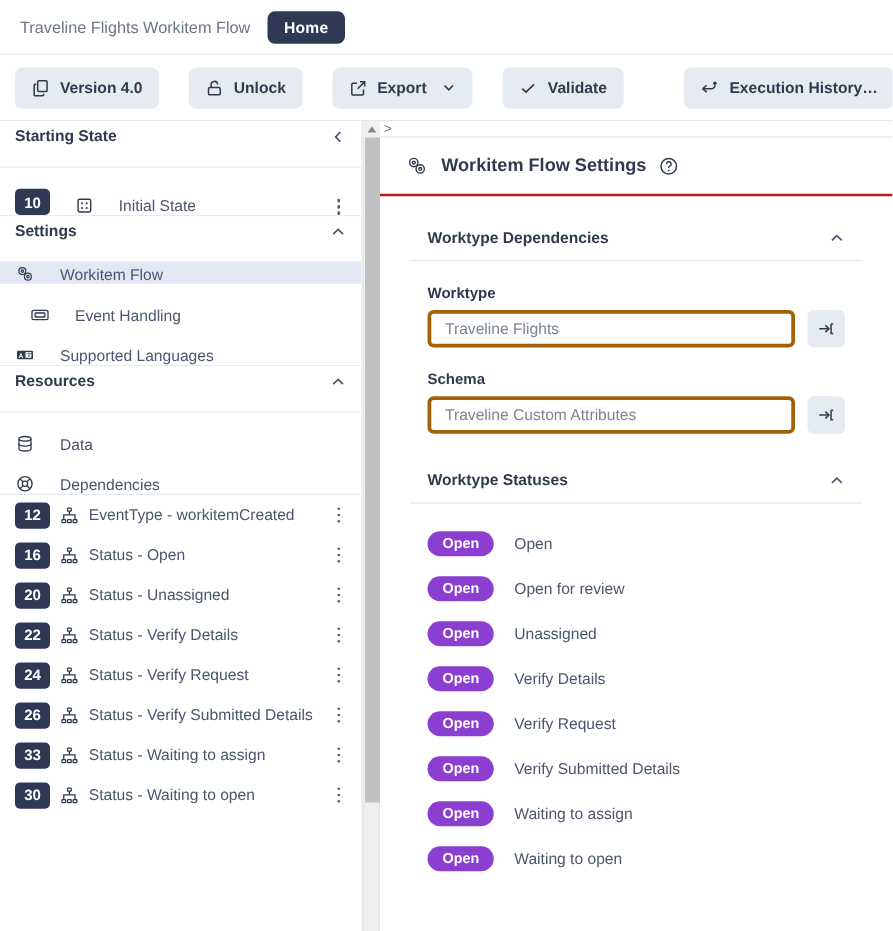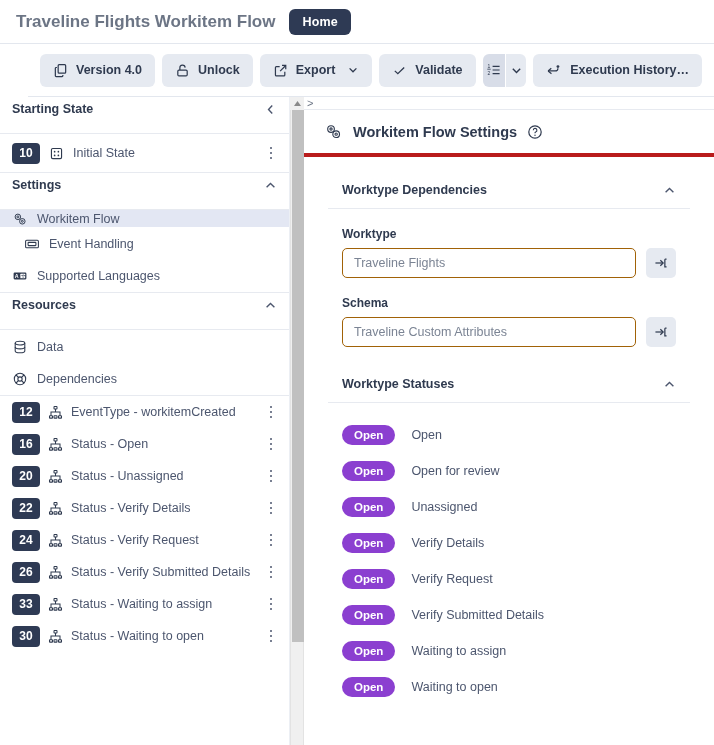--- a/index.html
+++ b/index.html
@@ -13,36 +13,35 @@
   .app { width: 714px; height: 745px; display: flex; flex-direction: column; background:#fff; }
 
   
   .titlebar {
     height: 44px; flex: 0 0 44px;
     display: flex; align-items: center; gap: 14px;
     padding: 0 16px;
     border-bottom: 1px solid #e3e7ee;
     background: #ffffff;
   }
-  .app-title { font-size: 17px; color: #6c7585; font-weight: 700; white-space: nowrap; }
+  .app-title { font-size: 13px; color: #6c7585; font-weight: 400; white-space: nowrap; }
   .home-tab {
     background: #2e3a54; color: #ffffff;
     font-size: 12.5px; font-weight: bold;
     padding: 6px 13px; border-radius: 6px;
     letter-spacing: .2px;
   }
 
   
   .toolbar {
     height: 53px; flex: 0 0 53px;
-    display: flex; align-items: center; gap: 7px;
+    display: flex; align-items: center; gap: 24px;
     padding: 0 12px;
     border-bottom: 1px solid #e3e7ee;
     background: #ffffff;
-    margin-left: 28px;
   }
   .tbtn {
     display: flex; align-items: center; gap: 8px;
     height: 33px; padding: 0 13px;
     background: #e6eaf1; border-radius: 6px;
     font-size: 12.5px; font-weight: bold; color: #2f3a4f;
     white-space: nowrap; cursor: pointer;
   }
   .tbtn .chev { margin-left: 4px; }
   .split { display: flex; align-items: center; border-radius: 6px; overflow: hidden; }
@@ -65,21 +64,21 @@
     border-right: 1px solid #eceff4;
   }
   .sec-head {
     height: 37px; display: flex; align-items: center; justify-content: space-between;
     padding: 0 12px 12px 12px;
     font-size: 12.5px; font-weight: bold; color: #2f3a4f;
     border-bottom: 1px solid #e7eaf0;
     background: #fff; cursor: pointer;
   }
   .row {
-    height: 32px; display: flex; align-items: center; gap: 9px;
+    height: 32px; display: flex; align-items: flex-end; gap: 20px;
     padding: 0 10px 0 12px;
     font-size: 12.5px; color: #4c5costa;
     color: #4c566e;
     cursor: pointer;
   }
   .row.selected { background: #e3e7f3; }
   .row .lbl { flex: 1 1 auto; white-space: nowrap; overflow: hidden; text-overflow: ellipsis; }
   .row.bordered { border-bottom: 1px solid #e7eaf0; }
   .badge {
     min-width: 28px; height: 21px;
@@ -114,39 +113,39 @@
   .expandbar {
     height: 13px; flex: 0 0 13px;
     border-bottom: 1px solid #e7eaf0;
     display: flex; align-items: center; padding-left: 3px;
     font-size: 11px; color: #6c7585; line-height: 1;
   }
   .panel-head {
     height: 47px; flex: 0 0 47px;
     display: flex; align-items: center; gap: 10px;
     padding: 0 20px;
-    border-bottom: 4px solid #b91c1c;
+    border-bottom: 2px solid #b91c1c;
   }
   .panel-title { font-size: 14.5px; font-weight: bold; color: #2f3a4f; }
   .help-icon { cursor: pointer; }
 
   .panel-body { flex: 1 1 auto; overflow: hidden; padding: 0 24px; }
   .group-head {
     display: flex; align-items: center; justify-content: space-between;
     padding: 26px 14px 11px 14px;
     font-size: 12.5px; font-weight: bold; color: #2f3a4f;
     border-bottom: 1px solid #e7eaf0;
     cursor: pointer;
   }
   .field { padding: 0 14px; }
   .field-label { font-size: 12px; font-weight: bold; color: #2f3a4f; margin: 18px 0 7px 0; }
   .field-row { display: flex; align-items: center; gap: 10px; }
   .input {
     flex: 1 1 auto; height: 30px;
-    border: 1px solid #a16207; border-radius: 5px;
+    border: 3px solid #a16207; border-radius: 5px;
     background: #fff;
     display: flex; align-items: center;
     padding: 0 11px;
     font-size: 12.5px; color: #7b8494;
     cursor: text;
   }
   .go-btn {
     width: 30px; height: 30px; flex: 0 0 30px;
     background: #e6eaf1; border-radius: 5px;
     display: flex; align-items: center; justify-content: center;

